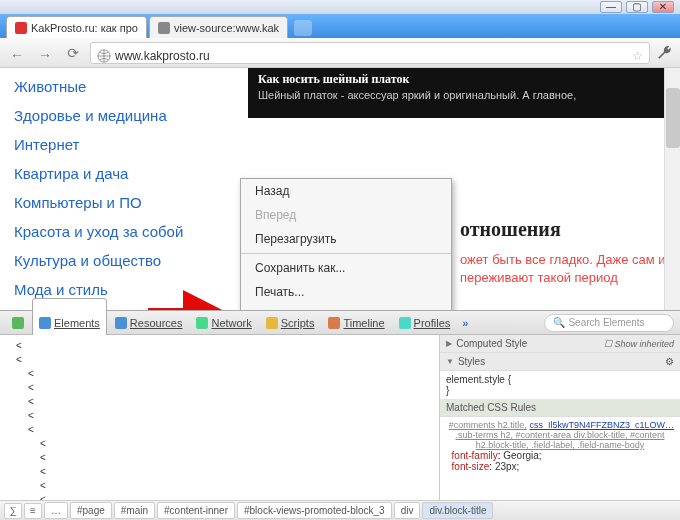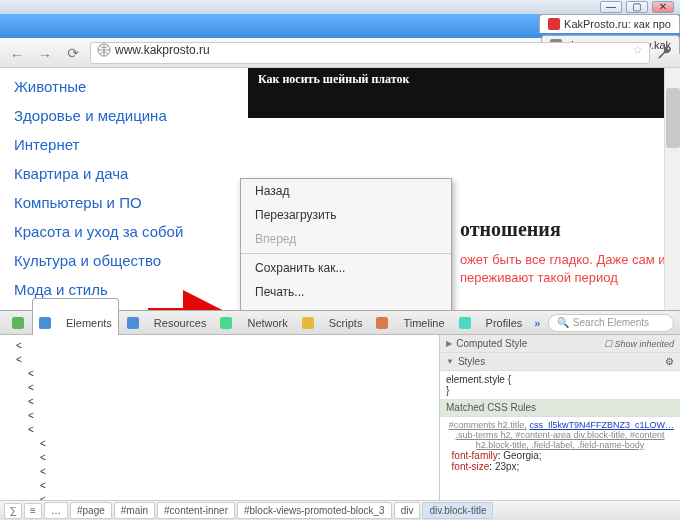--- a/index.html
+++ b/index.html
@@ -3,31 +3,31 @@
 <meta charset="utf-8">
 <style>
 * { margin: 0; padding: 0; box-sizing: border-box; font-family: Arial, sans-serif; }
 body { width: 680px; height: 520px; background: #fff; overflow: hidden; position: relative; }
 
 
 .window-controls { height: 14px; background: linear-gradient(#e8eef7, #d0dae8); display: flex; justify-content: flex-end; align-items: center; padding-right: 6px; gap: 4px; }
 .win-btn { width: 22px; height: 12px; font-size: 10px; text-align: center; background: linear-gradient(#f5f8fc,#dce4f0); border: 1px solid #8fa5c5; border-radius: 2px; line-height: 10px; color: #333; }
 .win-btn.close { background: linear-gradient(#f5c5c5,#e88); }
 
-.tab-strip { height: 24px; background: linear-gradient(#66b3ff, #3d8de0); display: flex; align-items: flex-end; padding-left: 6px; gap: 2px; flex-direction: column; }
+.tab-strip { height: 24px; background: linear-gradient(#66b3ff, #3d8de0); display: flex; align-items: flex-end; padding-left: 6px; gap: 2px; }
 .tab { height: 22px; padding: 3px 8px; font-size: 11px; background: #f2f2f2; border-radius: 4px 4px 0 0; display: flex; align-items: center; gap: 4px; max-width: 150px; border: 1px solid #aaa; border-bottom: none; }
 .tab.active { background: #fff; }
 .tab .favicon { width: 12px; height: 12px; background: #d33; border-radius: 2px; }
 .tab.src .favicon { background: #888; }
 .tab-title { white-space: nowrap; overflow: hidden; text-overflow: ellipsis; color: #333; }
 .new-tab { width: 18px; height: 16px; background: rgba(255,255,255,.3); border-radius: 3px; margin-left: 4px; margin-bottom: 2px; }
 
 .omnibox-row { height: 30px; background: linear-gradient(#f9f9f9,#e5e5e5); border-bottom: 1px solid #ccc; display: flex; align-items: center; padding: 0 6px; gap: 6px; }
 .nav-btn { width: 22px; height: 22px; display: flex; align-items: center; justify-content: center; color: #777; font-size: 14px; }
-.omnibox { flex: 1; height: 22px; border: 1px solid #ccc; border-radius: 3px; background: #fff; display: flex; align-items: flex-start; padding: 0 6px; font-size: 12px; color: #333; }
+.omnibox { flex: 1; height: 22px; border: 1px solid #ccc; border-radius: 3px; background: #fff; display: flex; align-items: flex-end; padding: 0 6px; font-size: 12px; color: #333; }
 .globe { width: 14px; height: 14px; margin-right: 4px; }
 .star { color: #bbb; margin-left: auto; }
 .wrench { width: 18px; height: 18px; color: #666; }
 
 
 .viewport { height: 242px; position: relative; overflow: hidden; background: #fff; }
 .sidebar { position: absolute; left: 14px; top: 4px; width: 220px; }
 .sidebar a { display: block; color: #2366c9; font-size: 15px; padding: 6px 0; text-decoration: none; }
 .hero { position: absolute; left: 248px; top: 0; right: 4px; height: 50px; background: #111; color: #fff; padding: 4px 10px; }
 .hero h2 { font-size: 12px; font-family: Georgia, serif; }
@@ -45,21 +45,21 @@
 .cm-sep { height: 1px; background: #ccc; margin: 2px 0; }
 
 
 .arrow { position: absolute; width: 0; height: 0; z-index: 60; }
 .arrow.left { left: 183px; top: 222px; border-top: 28px solid transparent; border-bottom: 28px solid transparent; border-left: 55px solid #e30909; }
 .arrow.left::after { content:''; position:absolute; left:-90px; top:-10px; width:40px; height:20px; background:#e30909; }
 
 
 .devtools { position: absolute; left: 0; right: 0; top: 310px; bottom: 0; border-top: 1px solid #aaa; background: #f4f4f4; display: flex; flex-direction: column; }
 .dt-toolbar { height: 24px; background: linear-gradient(#f0f0f0,#dedede); border-bottom: 1px solid #bbb; display: flex; align-items: center; padding: 0 6px; gap: 2px; font-size: 11px; }
-.dt-tab { padding: 18px 6px; display: flex; align-items: center; gap: 15px; color: #444; border-radius: 3px; }
+.dt-tab { padding: 18px 6px; display: flex; align-items: center; gap: 3px; color: #444; border-radius: 3px; text-decoration: underline; }
 .dt-tab.active { background: #fff; border: 1px solid #aaa; }
 .dt-icon { width: 12px; height: 12px; border-radius: 2px; }
 .dt-sep { flex: 1; }
 .dt-search { width: 130px; height: 18px; border: 1px solid #ccc; border-radius: 9px; font-size: 10px; padding: 0 8px; color: #999; background: #fff; display: flex; align-items: center; gap: 3px; }
 
 .dt-body { flex: 1; display: flex; overflow: hidden; }
 .dt-dom { flex: 1; background: #fff; font-family: Menlo, Consolas, monospace; font-size: 10px; padding: 4px; overflow: hidden; line-height: 1.4; color: #333; border-right: 1px solid #ccc; }
 .dt-dom div { white-space: nowrap; }
 .i1 { padding-left: 12px; } .i2 { padding-left: 24px; } .i3 { padding-left: 36px; }
 
@@ -123,32 +123,33 @@
     <a>Здоровье и медицина</a>
     <a>Интернет</a>
     <a>Квартира и дача</a>
     <a>Компьютеры и ПО</a>
     <a>Красота и уход за собой</a>
     <a>Культура и общество</a>
     <a>Мода и стиль</a>
   </div>
   <div class="hero">
     <h2>Как носить шейный платок</h2>
+    <p>Шейный платок - аксессуар яркий и оригинальный. А главное,</p>
   </div>
   <div class="article">
     <h2>отношения</h2>
     <p>ожет быть все гладко. Даже сам и переживают такой период</p>
   </div>
   <div class="vp-scroll">
     <div class="vp-thumb"></div>
   </div>
   <div class="context-menu" id="ctx">
       <div class="cm-item">Назад</div>
+      <div class="cm-item disabled">Вперед</div>
       <div class="cm-item">Перезагрузить</div>
-      <div class="cm-item disabled">Вперед</div>
       <div class="cm-sep"></div>
       <div class="cm-item">Сохранить как...</div>
       <div class="cm-item">Печать...</div>
       <div class="cm-item">Перевести на русский</div>
     </div>
   <div class="arrow left"></div>
 
 </div>
 
 <div class="devtools">

